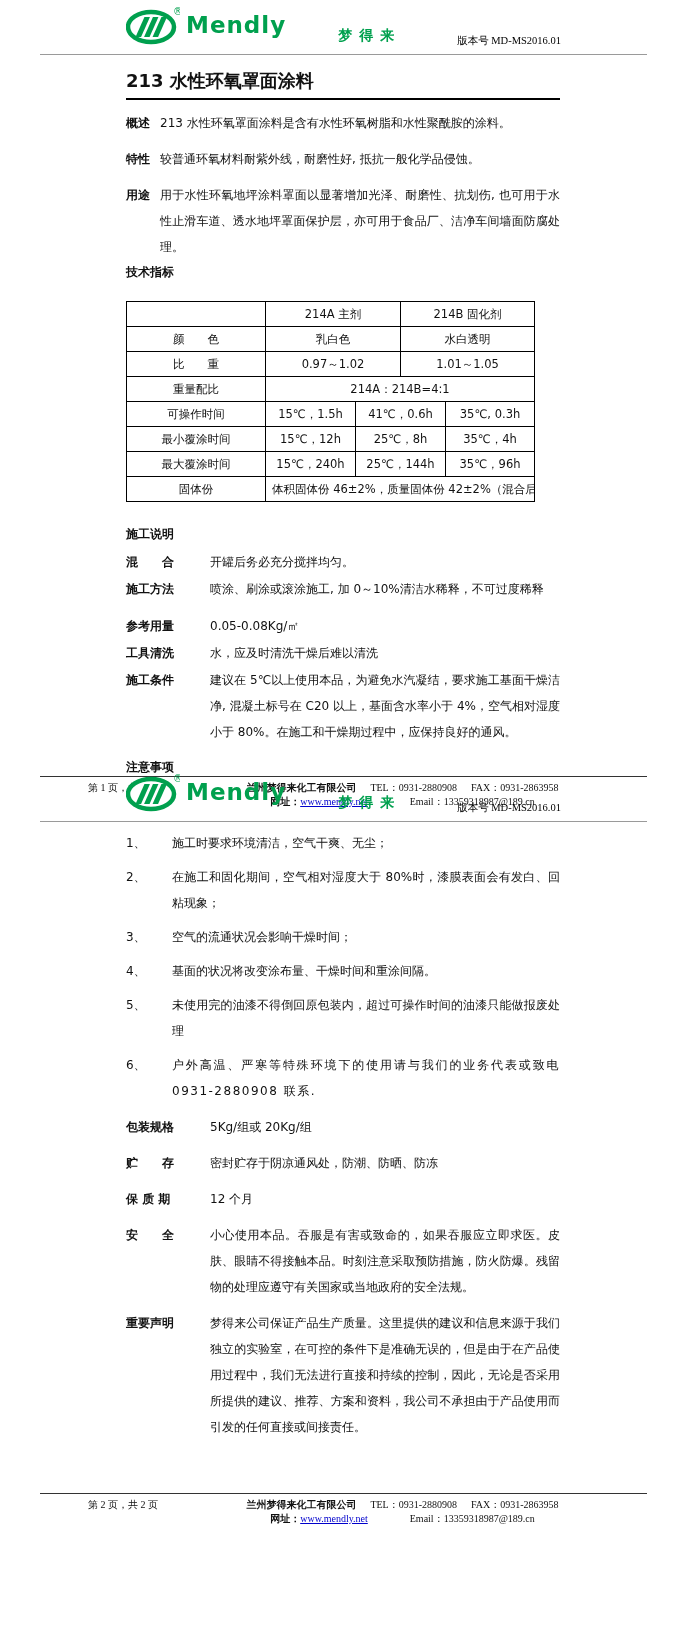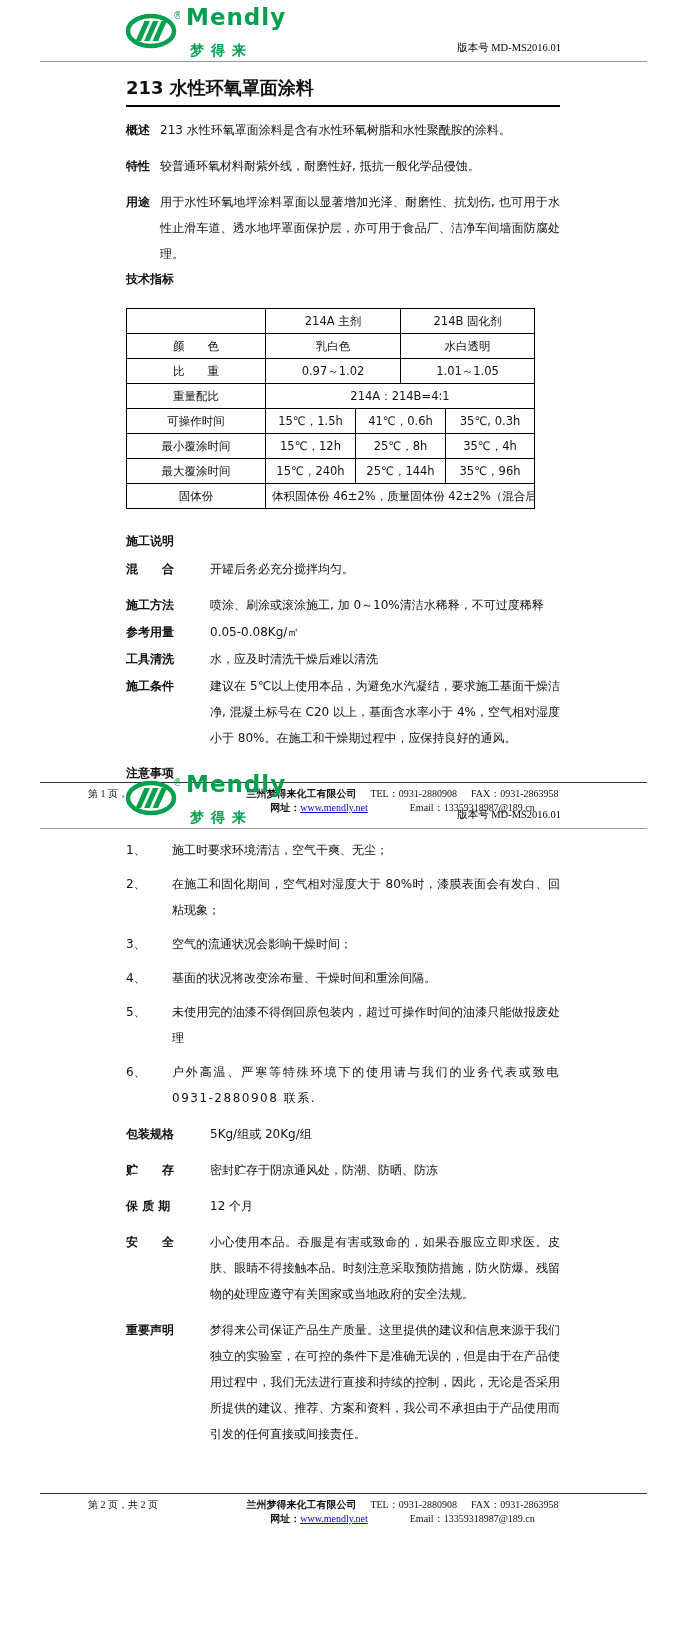--- a/index.html
+++ b/index.html
@@ -22,21 +22,21 @@
     display:flex; align-items:flex-end; justify-content:space-between;
     border-bottom:1px solid #9a9a9a;
   }
   .version {
     font-size:10.5px; color:#000; padding-right:86px; padding-bottom:2px;
     font-family:"Liberation Serif","DejaVu Serif",serif;
   }
 
   
   .logo { display:flex; align-items:center; gap:6px; }
-  .logo-text { display:flex; flex-direction:column; line-height:1; }
+  .logo-text { display:flex; flex-direction:row; line-height:1;gap:48px; }
   .logo-en { font-size:23px; font-weight:bold; letter-spacing:1px; }
   .logo-zh { font-size:14px; font-weight:bold; letter-spacing:7px; margin-top:14px; margin-left:4px; }
 
   
   .content { padding:0 127px 0 126px; }
   .title {
     margin-top:14px; padding-bottom:5px;
     font-size:18px; font-weight:bold;
     border-bottom:2px solid #000;
   }
@@ -176,25 +176,25 @@
         </tr>
       </tbody>
         </table>
 
       <div class="section-heading" style="margin-top:24px;">施工说明</div>
 
       <div class="def-row" style="margin-top:6px;">
         <span class="def-label def-label-wide">混　　合</span>
         <span class="def-text">开罐后务必充分搅拌均匀。</span>
       </div>
-      <div class="def-row" style="margin-top:10px;align-items:center;">
+      <div class="def-row" style="margin-top:1px;align-items:center;">
         <span class="def-label def-label-wide">施工方法</span>
         <span class="def-text">喷涂、刷涂或滚涂施工, 加 0～10%清洁水稀释，不可过度稀释</span>
       </div>
-      <div class="def-row" style="margin-top:1px;">
+      <div class="def-row" style="margin-top:11px;">
         <span class="def-label def-label-wide">参考用量</span>
         <span class="def-text">0.05-0.08Kg/㎡</span>
       </div>
       <div class="def-row" style="margin-top:1px;">
         <span class="def-label def-label-wide">工具清洗</span>
         <span class="def-text">水，应及时清洗干燥后难以清洗</span>
       </div>
       <div class="def-row" style="margin-top:1px;">
         <span class="def-label def-label-wide">施工条件</span>
         <span class="def-text">建议在 5℃以上使用本品，为避免水汽凝结，要求施工基面干燥洁净, 混凝土标号在 C20 以上，基面含水率小于 4%，空气相对湿度小于 80%。在施工和干燥期过程中，应保持良好的通风。</span>

